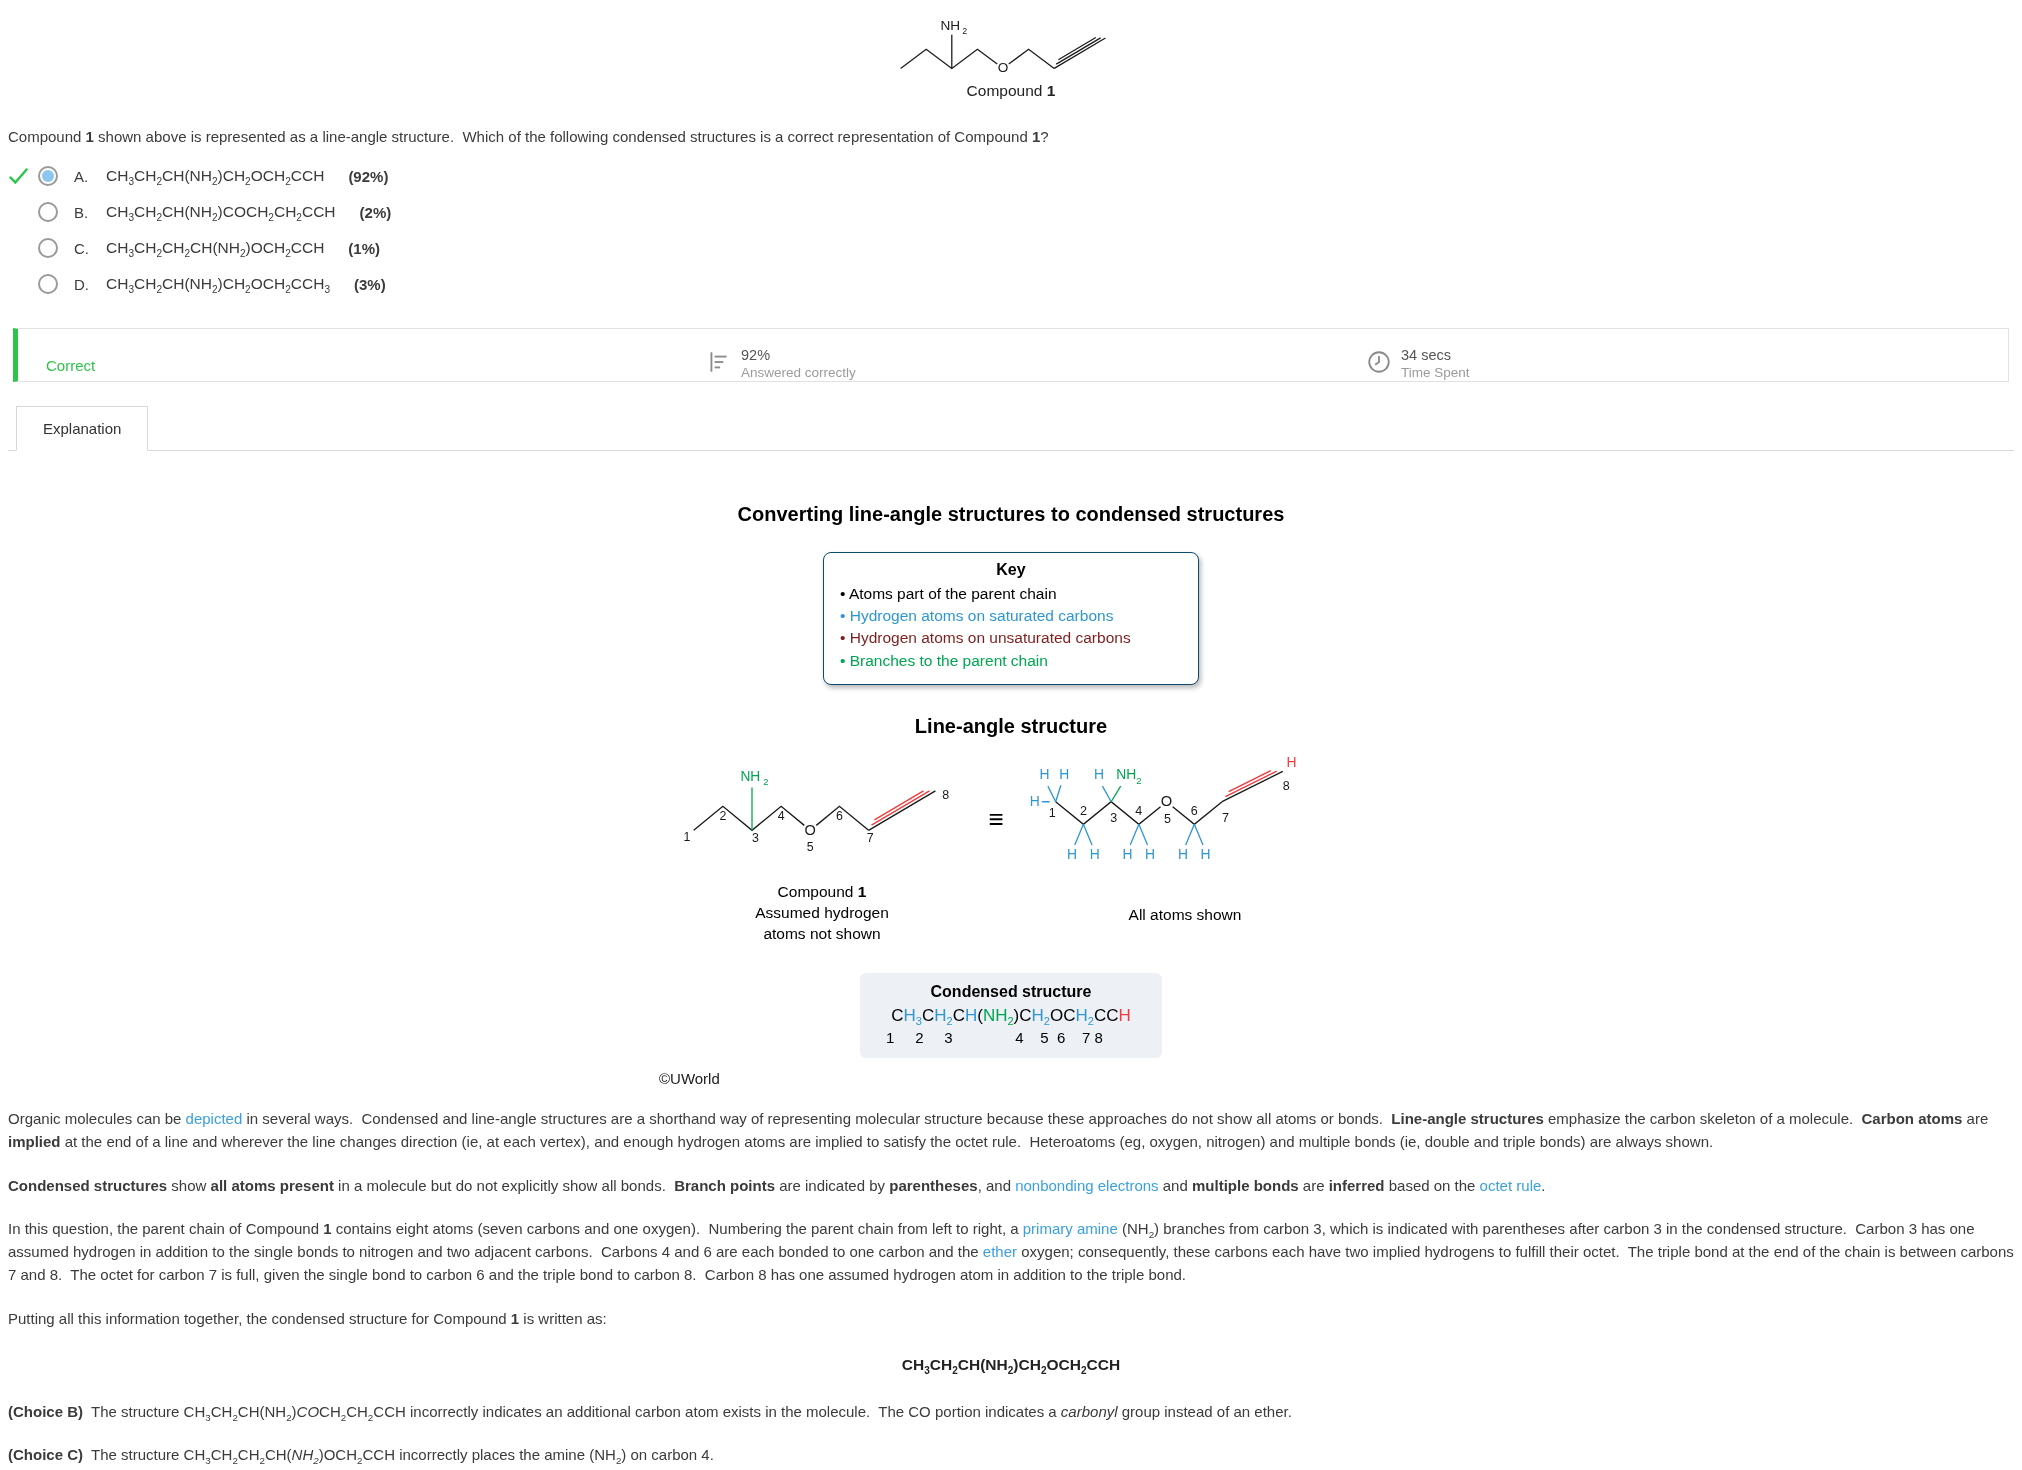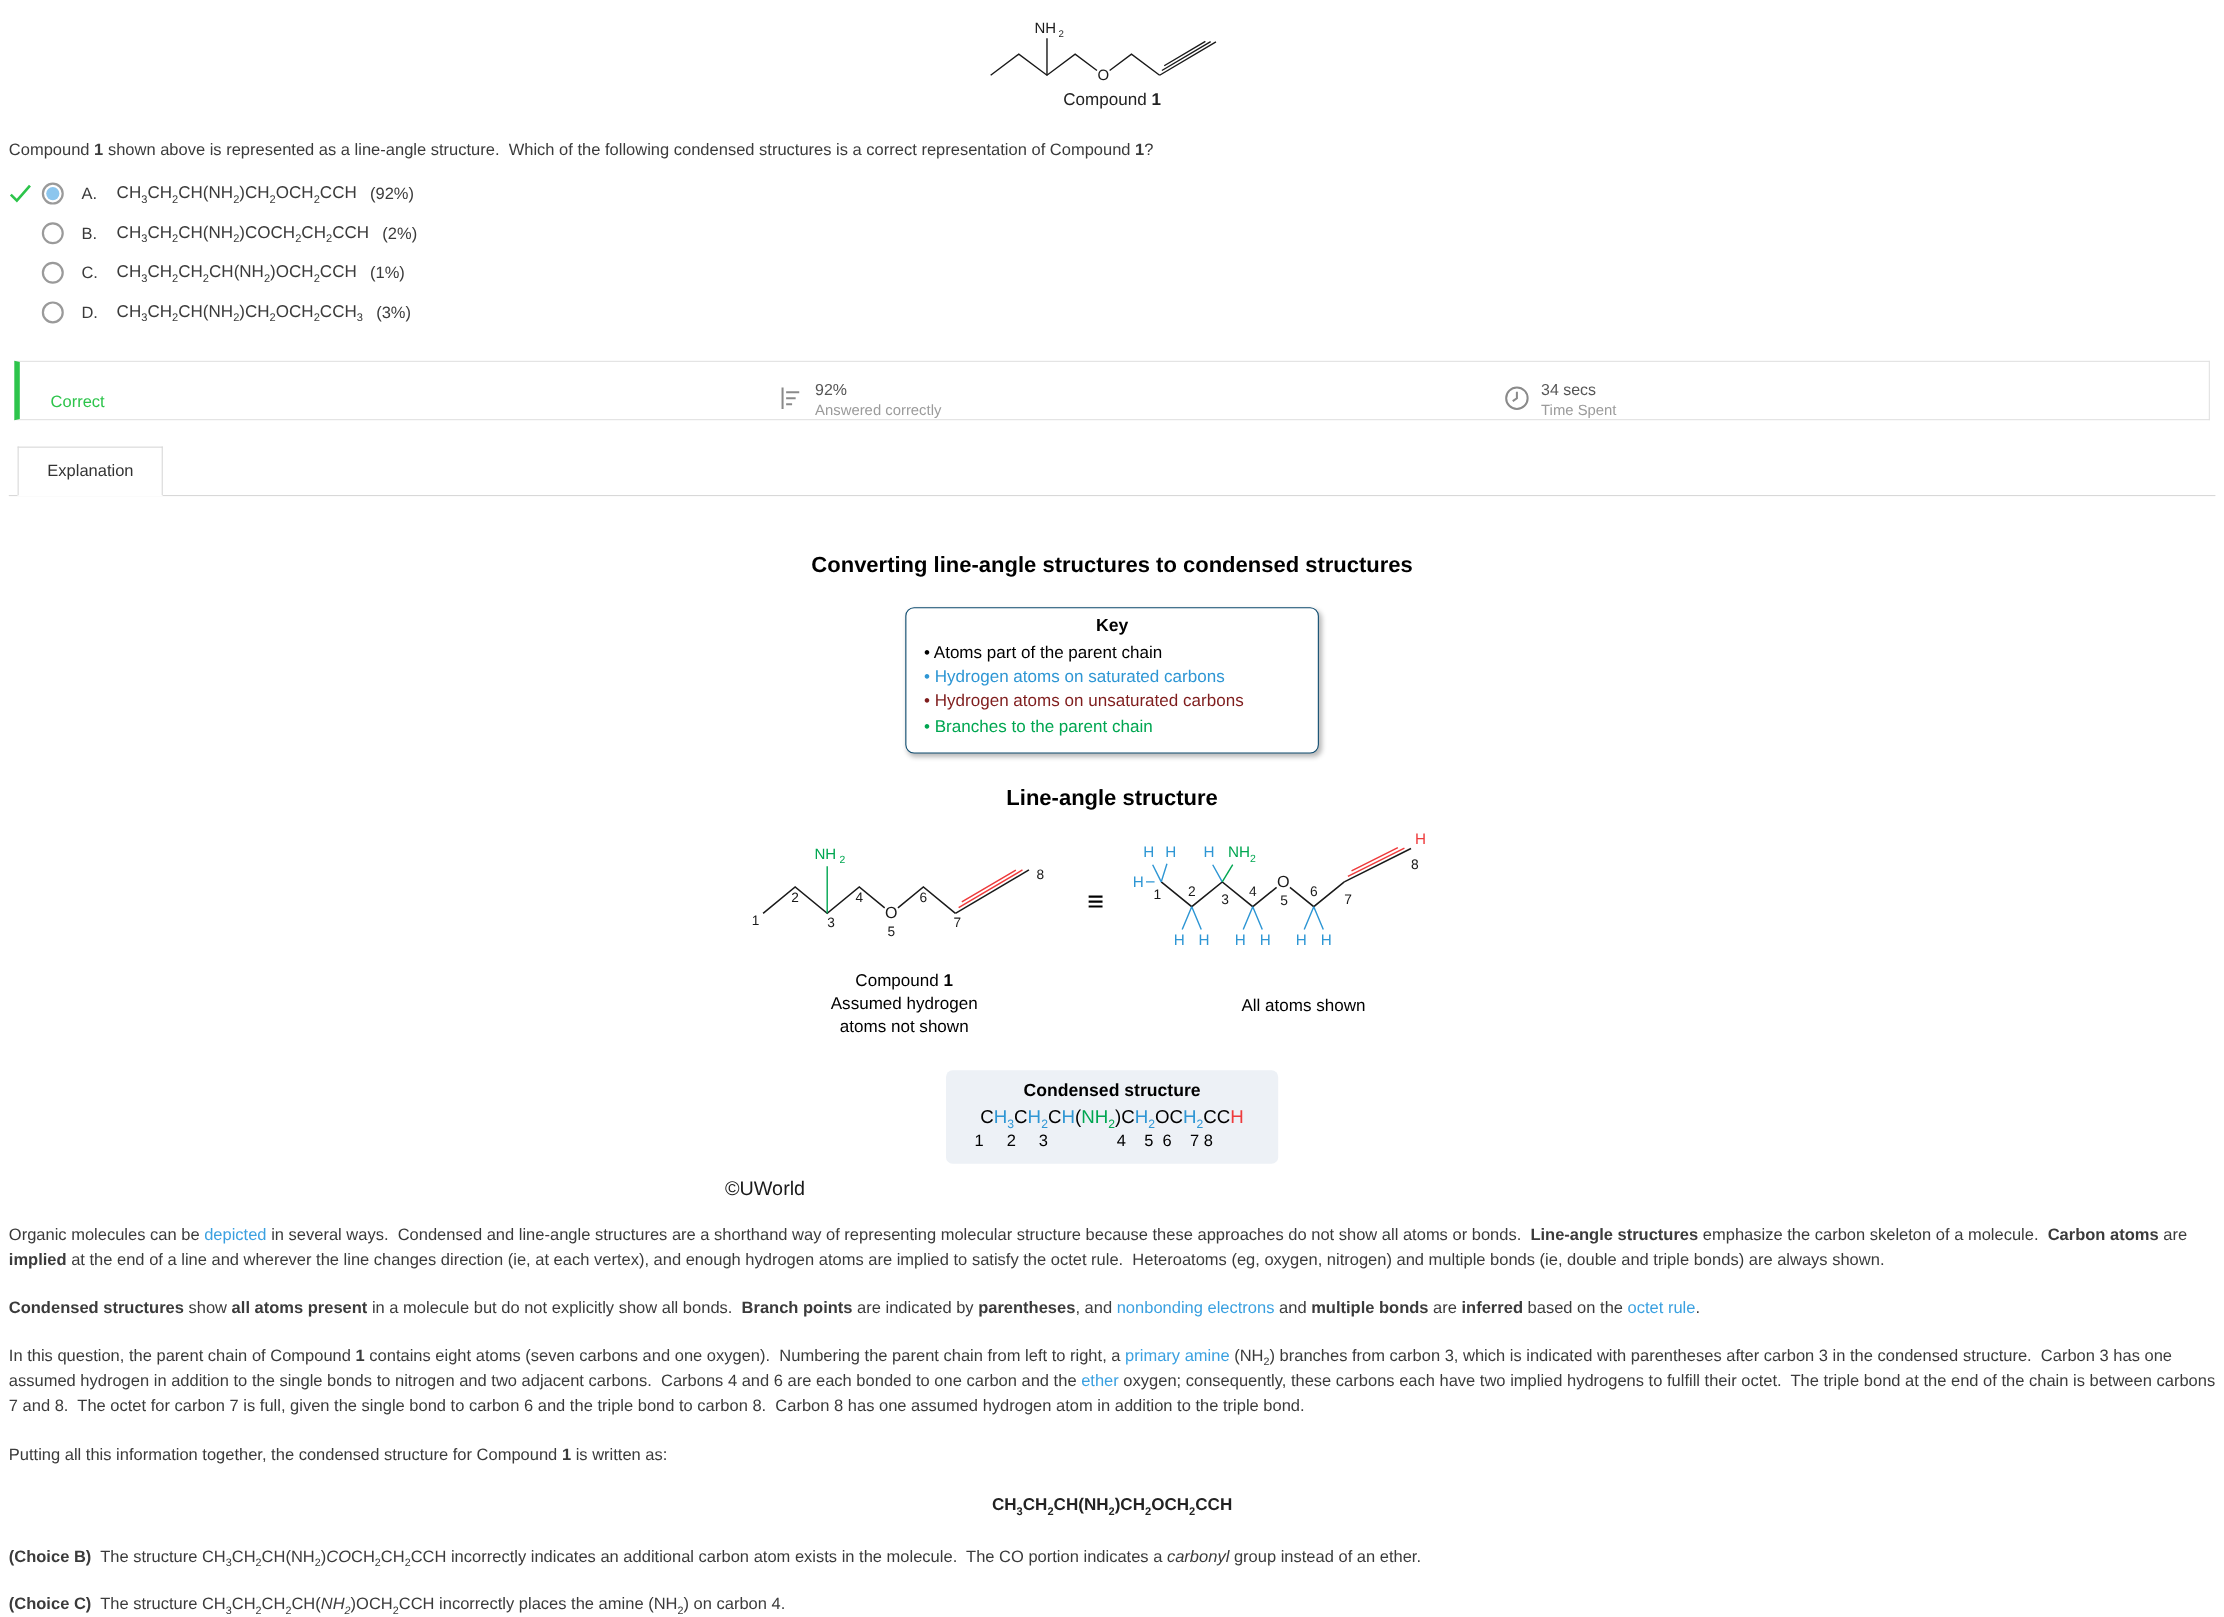--- a/index.html
+++ b/index.html
@@ -38,21 +38,21 @@
   .choices{margin-top:14px;}
   .choice-row{display:flex; align-items:center; height:27px; margin:9px 0;}
   .check-slot{width:30px; height:22px;}
   .check-slot svg{visibility:hidden;}
   .check-slot.show svg{visibility:visible;}
   .radio{width:20px; height:20px; border:2px solid #9a9a9a; border-radius:50%;
          background:#fff; position:relative; margin-right:16px; flex:0 0 auto; cursor:pointer;}
   .radio.sel::after{content:""; position:absolute; inset:2px; border-radius:50%; background:#8CC6EE;}
   .choice-letter{width:32px; color:#3b3b3b;}
   .choice-formula{font-size:15.5px; color:#3b3b3b;}
-  .choice-pct{margin-left:12px; color:#3b3b3b;}
+  .choice-pct{margin-left:24px; color:#3b3b3b;font-weight:bold;}
 
   
   .result-card{position:relative; margin:30px 5px 0 5px; height:54px; background:#fff;
                border:1px solid #e2e2e2; border-left:5px solid var(--c-correct);}
   .result-status{position:absolute; left:28px; top:28px; color:var(--c-correct); font-size:15px;}
   .stat{position:absolute; top:18px; display:flex; align-items:flex-start; gap:9px;}
   .stat-1{left:688px;} .stat-2{left:1348px;}
   .stat .sicon{margin-top:2px;}
   .stat-val{color:#555; font-size:14.5px;}
   .stat-lbl{color:#9b9b9b; font-size:13.5px; margin-top:2px;}
@@ -74,21 +74,21 @@
   .equiv{font-size:26px; color:#000; margin-top:58px; line-height:1;}
   .caps{display:flex; justify-content:center; gap:48px; margin-top:4px;}
   .cap{font-size:15.5px; color:#000; text-align:center; line-height:1.35; white-space:pre-line;}
   .cap-left{width:300px;} .cap-right{width:330px; padding-top:23px;}
 
   .condensed-box{width:302px; margin:28px auto 0; background:#edf1f6; border-radius:6px;
                  padding:10px 14px 12px; text-align:center;}
   .cond-title{font-weight:bold; font-size:16px; color:#000;}
   .cond-formula{font-size:17px; margin-top:5px; color:#000;}
   .cond-nums{font-size:15px; color:#000; white-space:pre; text-align:left; padding-left:12px; margin-top:3px;}
-  .credit{width:704px; margin:12px auto 0; font-size:18px; color:#1a1a1a;}
+  .credit{width:704px; margin:12px auto 0; font-size:15px; color:#1a1a1a;}
 
   
   .para{margin:20px 0; line-height:1.55; white-space:pre-wrap; color:#3b3b3b;}
   .answer-line{margin:26px 0; text-align:center; font-weight:bold; font-size:15.5px; color:#222;}
 </style>
 </head>
 <body>
 
 <div class="page">
 

